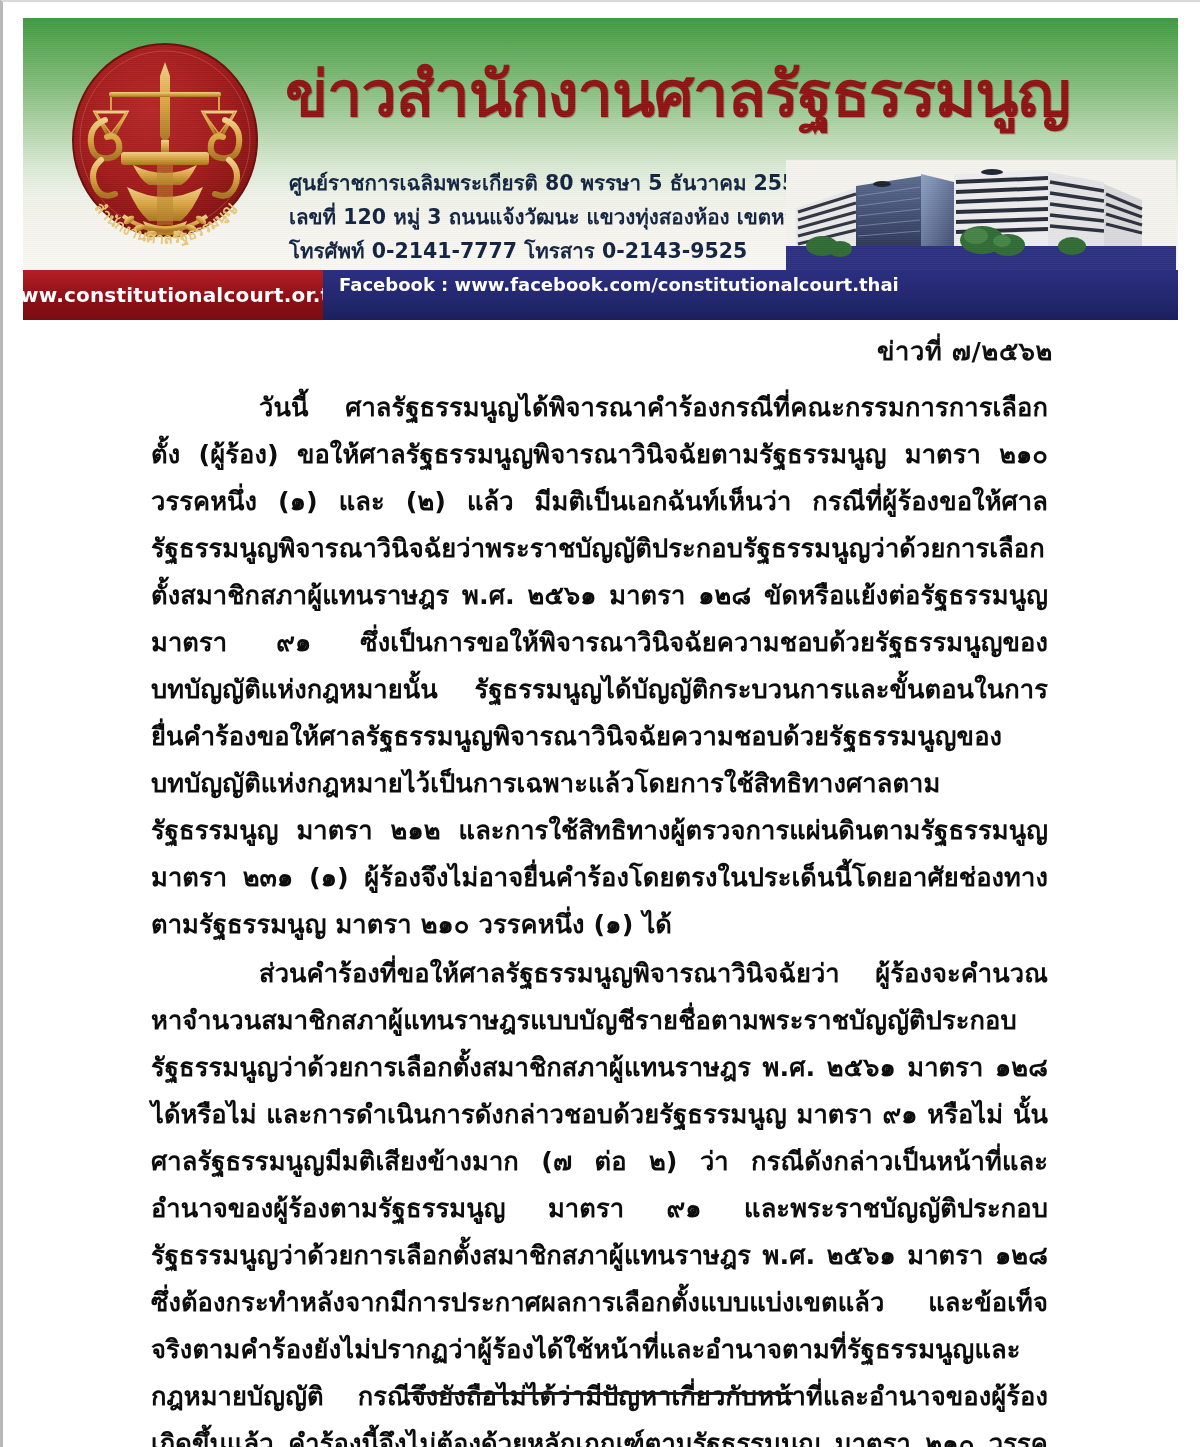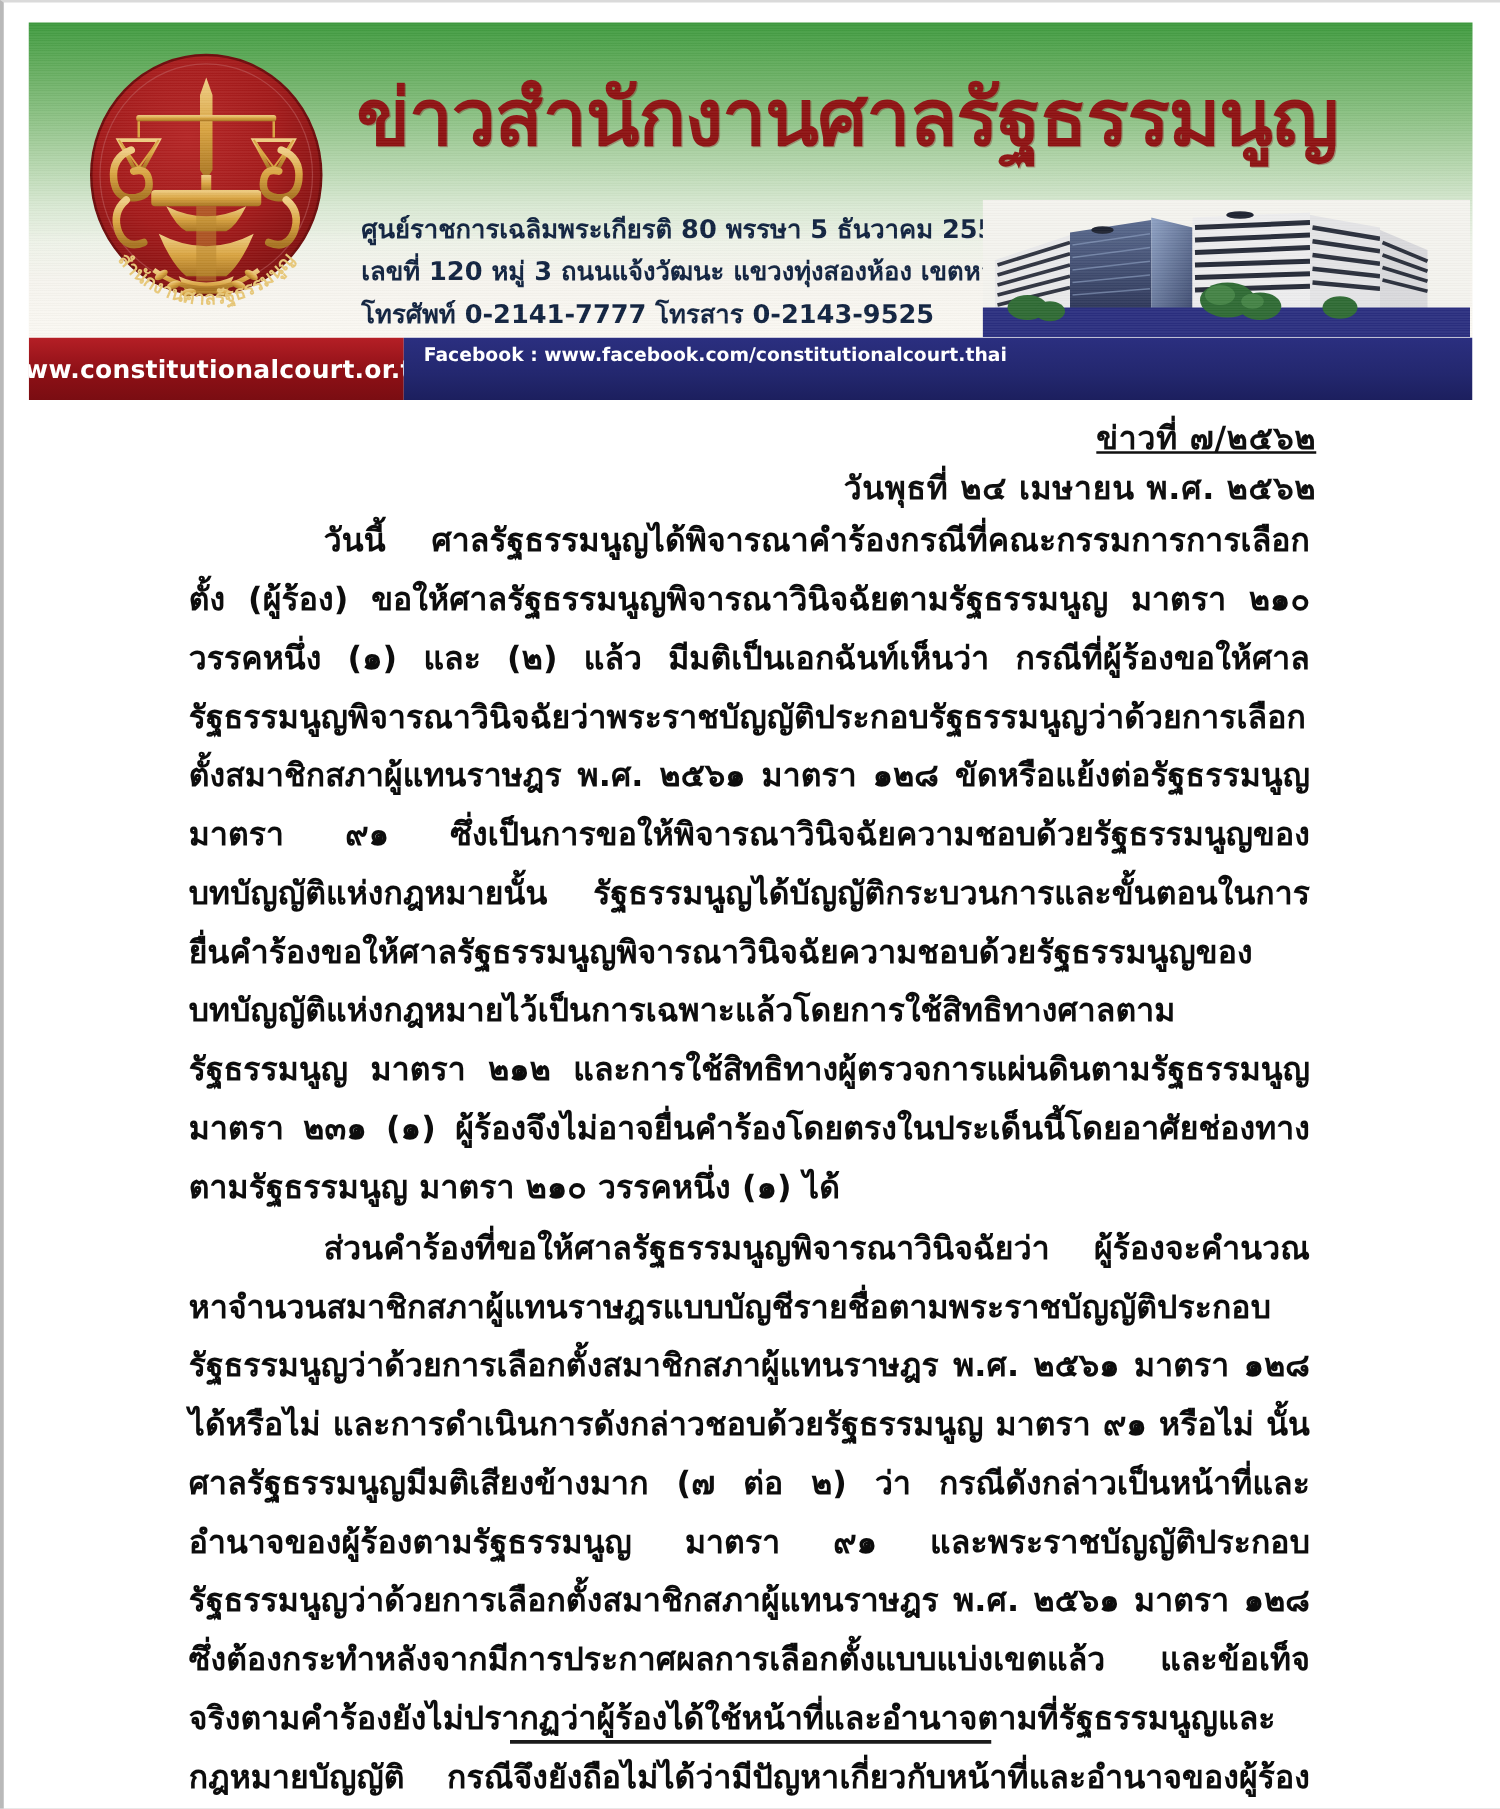--- a/index.html
+++ b/index.html
@@ -119,21 +119,21 @@
     justify-content: center;
     font-size: 20px;
     font-weight: 700;
     letter-spacing: 0.2px;
   }
   .contact-rest {
     flex: 1;
     background: linear-gradient(180deg,#2b2f80 0%, #23276e 60%, #1c1f5e 100%);
     color: #ffffff;
     padding: 3px 0 0 16px;
-    font-size: 15px;
+    font-size: 18px;
     font-weight: 700;
     line-height: 23px;
     position: relative;
   }
 
   
   #doc {
     position: absolute;
     left: 0;
     top: 330px;
@@ -142,21 +142,21 @@
 
   .meta {
     text-align: right;
     padding-right: 150px;
     color: #101010;
     font-size: 25.5px;
     font-weight: 700;
     line-height: 38px;
     letter-spacing: 0.6px;
   }
-  .meta .news-no { margin-bottom: 2px; text-decoration: underline; }
+  .meta .news-no { margin-bottom: 14px; }
 
   .body-text {
     margin: 0 150px 0 148px;
     color: #0d0d0d;
     font-size: 25.5px;
     font-weight: 700;
     line-height: 47px;
     text-align: justify;
     text-justify: inter-word;
     letter-spacing: 0.1px;
@@ -333,21 +333,20 @@
   <div id="contactbar">
     <div class="contact-web">www.constitutionalcourt.or.th</div>
     <div class="contact-rest">
       <div>Facebook : www.facebook.com/constitutionalcourt.thai</div>
     </div>
   </div>
 
   <div id="doc">
     <div class="meta">
       <div class="news-no">ข่าวที่ ๗/๒๕๖๒</div>
-      <div>วันพุธที่ ๒๔ เมษายน พ.ศ. ๒๕๖๒</div>
     </div>
 
     <div class="body-text">
       <p>วันนี้  ศาลรัฐธรรมนูญได้พิจารณาคำร้องกรณีที่คณะกรรมการการเลือกตั้ง  (ผู้ร้อง)  ขอให้ศาลรัฐธรรมนูญพิจารณาวินิจฉัยตามรัฐธรรมนูญ  มาตรา  ๒๑๐  วรรคหนึ่ง  (๑)  และ  (๒) แล้ว  มีมติเป็นเอกฉันท์เห็นว่า  กรณีที่ผู้ร้องขอให้ศาลรัฐธรรมนูญพิจารณาวินิจฉัยว่าพระราชบัญญัติประกอบรัฐธรรมนูญว่าด้วยการเลือกตั้งสมาชิกสภาผู้แทนราษฎร  พ.ศ.  ๒๕๖๑  มาตรา  ๑๒๘  ขัดหรือแย้งต่อรัฐธรรมนูญ มาตรา  ๙๑  ซึ่งเป็นการขอให้พิจารณาวินิจฉัยความชอบด้วยรัฐธรรมนูญของบทบัญญัติแห่งกฎหมายนั้น รัฐธรรมนูญได้บัญญัติกระบวนการและขั้นตอนในการยื่นคำร้องขอให้ศาลรัฐธรรมนูญพิจารณาวินิจฉัยความชอบด้วยรัฐธรรมนูญของบทบัญญัติแห่งกฎหมายไว้เป็นการเฉพาะแล้วโดยการใช้สิทธิทางศาลตามรัฐธรรมนูญ มาตรา  ๒๑๒  และการใช้สิทธิทางผู้ตรวจการแผ่นดินตามรัฐธรรมนูญ  มาตรา  ๒๓๑  (๑)  ผู้ร้องจึงไม่อาจยื่นคำร้องโดยตรงในประเด็นนี้โดยอาศัยช่องทางตามรัฐธรรมนูญ  มาตรา  ๒๑๐  วรรคหนึ่ง  (๑)  ได้</p>
       <p>ส่วนคำร้องที่ขอให้ศาลรัฐธรรมนูญพิจารณาวินิจฉัยว่า   ผู้ร้องจะคำนวณหาจำนวนสมาชิกสภาผู้แทนราษฎรแบบบัญชีรายชื่อตามพระราชบัญญัติประกอบรัฐธรรมนูญว่าด้วยการเลือกตั้งสมาชิกสภาผู้แทนราษฎร  พ.ศ.  ๒๕๖๑  มาตรา  ๑๒๘  ได้หรือไม่  และการดำเนินการดังกล่าวชอบด้วยรัฐธรรมนูญ  มาตรา  ๙๑  หรือไม่  นั้น  ศาลรัฐธรรมนูญมีมติเสียงข้างมาก  (๗  ต่อ  ๒)  ว่า  กรณีดังกล่าวเป็นหน้าที่และอำนาจของผู้ร้องตามรัฐธรรมนูญ  มาตรา  ๙๑  และพระราชบัญญัติประกอบรัฐธรรมนูญว่าด้วยการเลือกตั้งสมาชิกสภาผู้แทนราษฎร  พ.ศ.  ๒๕๖๑  มาตรา  ๑๒๘  ซึ่งต้องกระทำหลังจากมีการประกาศผลการเลือกตั้งแบบแบ่งเขตแล้ว  และข้อเท็จจริงตามคำร้องยังไม่ปรากฏว่าผู้ร้องได้ใช้หน้าที่และอำนาจตามที่รัฐธรรมนูญและกฎหมายบัญญัติ  กรณีจึงยังถือไม่ได้ว่ามีปัญหาเกี่ยวกับหน้าที่และอำนาจของผู้ร้องเกิดขึ้นแล้ว คำร้องนี้จึงไม่ต้องด้วยหลักเกณฑ์ตามรัฐธรรมนูญ  มาตรา  ๒๑๐  วรรคหนึ่ง  (๒)  ประกอบพระราชบัญญัติประกอบรัฐธรรมนูญว่าด้วยวิธีพิจารณาของศาลรัฐธรรมนูญ  พ.ศ.  ๒๕๖๑  มาตรา  ๔๔  ที่ศาลรัฐธรรมนูญจะรับไว้พิจารณาวินิจฉัยได้</p>
     </div>
   </div>
 
   <div class="rule"></div>
 

